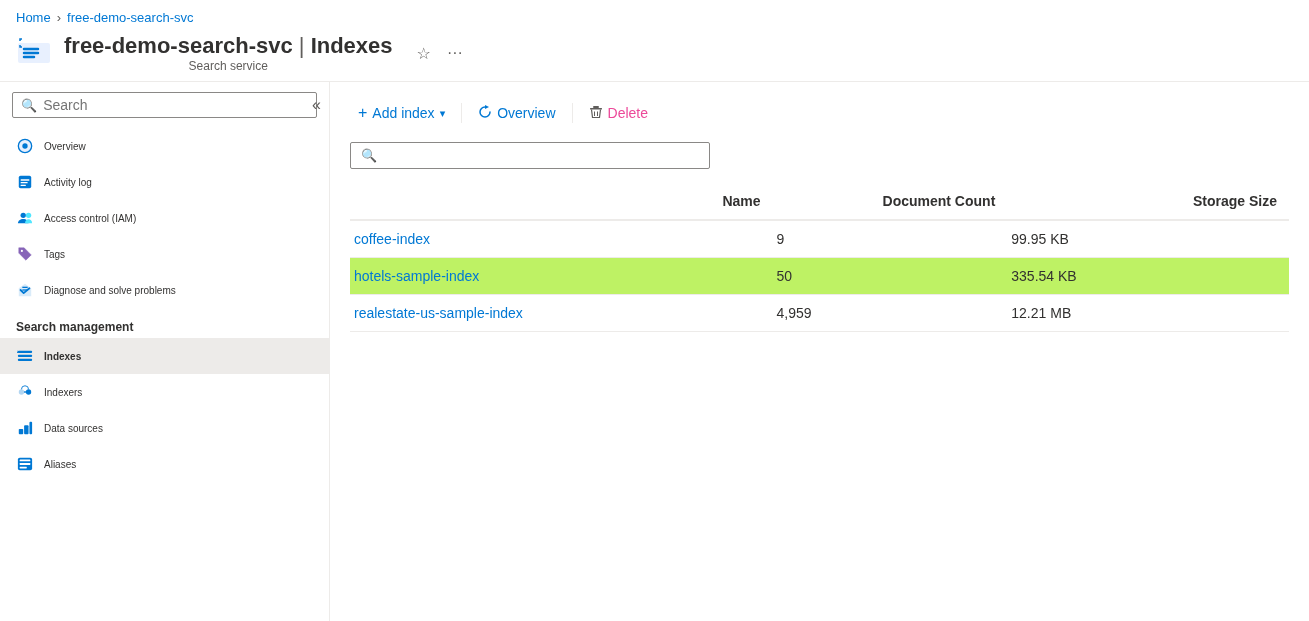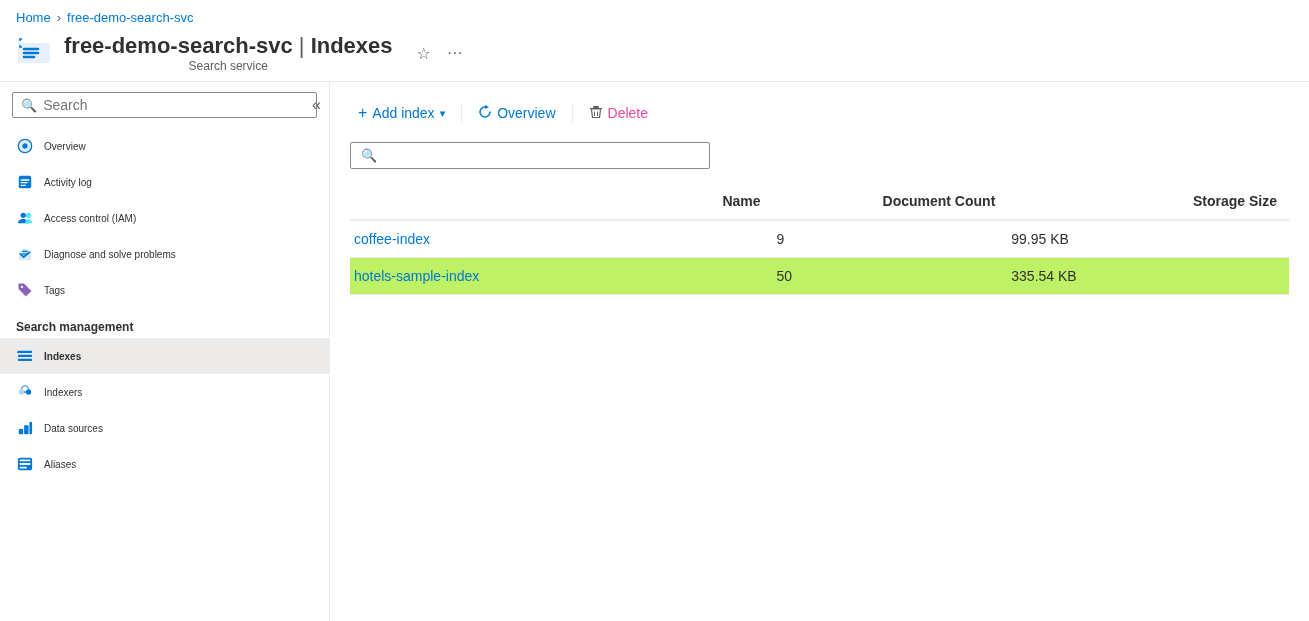--- a/index.html
+++ b/index.html
@@ -141,38 +141,38 @@
             <path d="M1 15c0-3 2.7-5 6-5s6 2 6 5" fill="#0078d4"></path>
             <path d="M9 15c0-3 2-4.5 4-4.5s4 1.5 4 4.5" fill="#50e6ff"></path>
           </svg>
         </span>
         <span>Access control (IAM)</span>
       </div>
 
       <div class="sidebar-item">
         <span class="sidebar-item-icon">
           <svg viewBox="0 0 18 18" fill="none" xmlns="http://www.w3.org/2000/svg" class="icon-svg">
+            <path d="M2 2h6l8 8-6 6-8-8V2z" fill="#8764b8" stroke="#8764b8" stroke-width="0.5"></path>
+            <circle cx="5.5" cy="5.5" r="1.2" fill="#fff"></circle>
+          </svg>
+        </span>
+        <span>Tags</span>
+      </div>
+
+      <div class="sidebar-item">
+        <span class="sidebar-item-icon">
+          <svg viewBox="0 0 18 18" fill="none" xmlns="http://www.w3.org/2000/svg" class="icon-svg">
             <path d="M9 2L2 7v9h14V7L9 2z" fill="#0078d4" opacity="0.15"></path>
             <path d="M4 9l3.5 3.5L14 7" stroke="#0078d4" stroke-width="2" stroke-linecap="round" stroke-linejoin="round"></path>
             <path d="M2 9l5 5 9-9" stroke="none"></path>
             <line x1="6" y1="6" x2="12" y2="6" stroke="#0078d4" stroke-width="1.5"></line>
             <line x1="6" y1="9" x2="12" y2="9" stroke="#0078d4" stroke-width="1.5"></line>
           </svg>
         </span>
         <span>Diagnose and solve problems</span>
-      </div>
-
-      <div class="sidebar-item">
-        <span class="sidebar-item-icon">
-          <svg viewBox="0 0 18 18" fill="none" xmlns="http://www.w3.org/2000/svg" class="icon-svg">
-            <path d="M2 2h6l8 8-6 6-8-8V2z" fill="#8764b8" stroke="#8764b8" stroke-width="0.5"></path>
-            <circle cx="5.5" cy="5.5" r="1.2" fill="#fff"></circle>
-          </svg>
-        </span>
-        <span>Tags</span>
       </div>
 
       <div class="sidebar-section-label">Search management</div>
 
       <div class="sidebar-item active">
         <span class="sidebar-item-icon">
           <svg viewBox="0 0 18 18" fill="none" xmlns="http://www.w3.org/2000/svg" class="icon-svg">
             <rect x="1" y="3" width="16" height="2.5" rx="1" fill="#0078d4"></rect>
             <rect x="1" y="7.5" width="16" height="2.5" rx="1" fill="#0078d4"></rect>
             <rect x="1" y="12" width="16" height="2.5" rx="1" fill="#0078d4"></rect>
@@ -269,17 +269,22 @@
         <tr>
               <td><a class="link-cell">coffee-index</a></td>
               <td>9</td>
               <td>99.95 KB</td>
             </tr>
             <tr class="row-highlight">
               <td><a class="link-cell">hotels-sample-index</a></td>
               <td>50</td>
               <td>335.54 KB</td>
             </tr>
+            <tr>
+              <td><a class="link-cell">realestate-us-sample-index</a></td>
+              <td>4,959</td>
+              <td>12.21 MB</td>
+            </tr>
           </tbody>
       </table>
     </div>
   </div>
 </div>
 
 </body></html>

